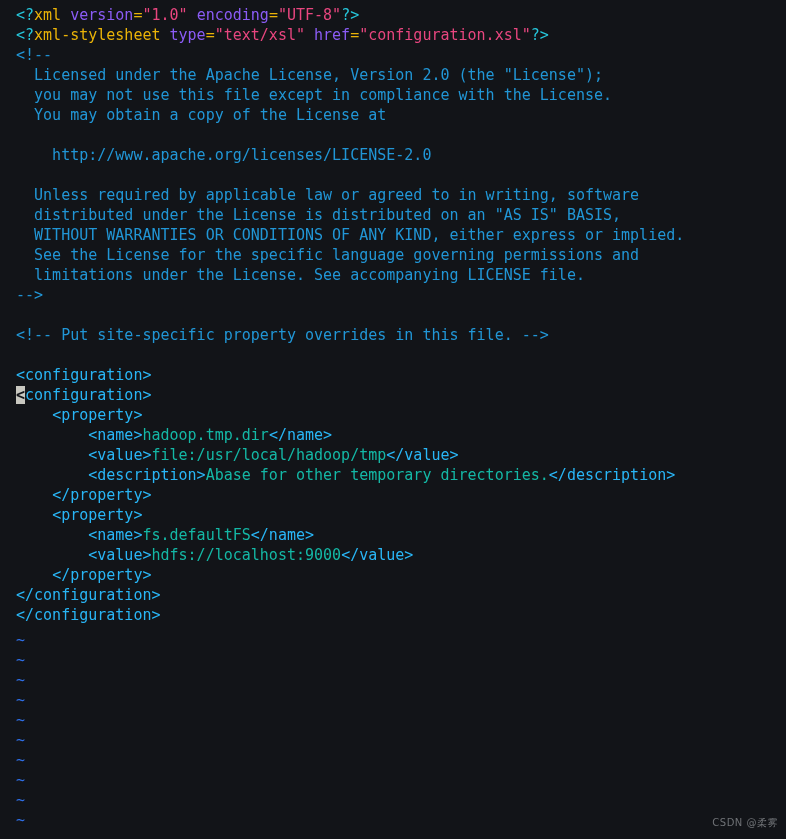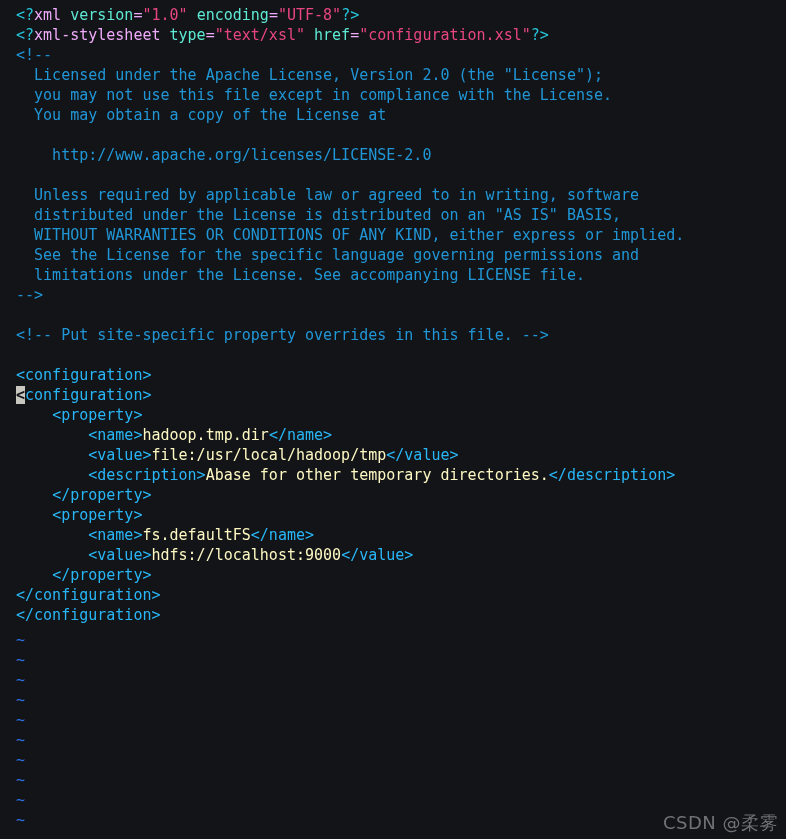--- a/index.html
+++ b/index.html
@@ -29,38 +29,38 @@
     line-height: 20px;
   }
   .ln {
     display: block;
     height: 20px;
     white-space: pre;
   }
   
   .tag      { color: #29b6f6; font-weight: normal; }
   .pi       { color: #26c6da; }
-  .pi-name  { color: #f0abfc; }
-  .attr     { color: #5eead4; }
+  .pi-name  { color: #eab308; }
+  .attr     { color: #8b5cf6; }
   .str      { color: #e8467f; }
   .comment  { color: #2196d6; }
   .comment-d{ color: #1f8fd0; }
-  .text     { color: #fef9c3; }
+  .text     { color: #14b8a6; }
   .tilde    { color: #2f6fe8; }
   .cursor {
     background: #c8c8c0;
     color: #121418;
     font-weight: bold;
   }
   #watermark {
     position: absolute;
     right: 8px;
     bottom: 6px;
     color: #6f7276;
-    font-size: 18px;
+    font-size: 10px;
     font-family: "DejaVu Sans", "Liberation Sans", sans-serif;
     letter-spacing: 0.5px;
   }
 </style>
 </head>
 <body>
 
 <div id="screen">
   <div id="code"><span class="ln"><span class="pi">&lt;?</span><span class="pi-name">xml</span><span class="text"> </span><span class="attr">version</span><span class="pi-name">=</span><span class="str">"1.0"</span><span class="text"> </span><span class="attr">encoding</span><span class="pi-name">=</span><span class="str">"UTF-8"</span><span class="pi">?&gt;</span></span><span class="ln"><span class="pi">&lt;?</span><span class="pi-name">xml-stylesheet</span><span class="text"> </span><span class="attr">type</span><span class="pi-name">=</span><span class="str">"text/xsl"</span><span class="text"> </span><span class="attr">href</span><span class="pi-name">=</span><span class="str">"configuration.xsl"</span><span class="pi">?&gt;</span></span><span class="ln"><span class="comment">&lt;!</span><span class="comment-d">--</span></span><span class="ln"><span class="comment">  Licensed under the Apache License, Version 2.0 (the "License");</span></span><span class="ln"><span class="comment">  you may not use this file except in compliance with the License.</span></span><span class="ln"><span class="comment">  You may obtain a copy of the License at</span></span><span class="ln">&nbsp;</span><span class="ln"><span class="comment">    http://www.apache.org/licenses/LICENSE-2.0</span></span><span class="ln">&nbsp;</span><span class="ln"><span class="comment">  Unless required by applicable law or agreed to in writing, software</span></span><span class="ln"><span class="comment">  distributed under the License is distributed on an "AS IS" BASIS,</span></span><span class="ln"><span class="comment">  WITHOUT WARRANTIES OR CONDITIONS OF ANY KIND, either express or implied.</span></span><span class="ln"><span class="comment">  See the License for the specific language governing permissions and</span></span><span class="ln"><span class="comment">  limitations under the License. See accompanying LICENSE file.</span></span><span class="ln"><span class="comment-d">--</span><span class="comment">&gt;</span></span><span class="ln">&nbsp;</span><span class="ln"><span class="comment">&lt;!-- Put site-specific property overrides in this file. --&gt;</span></span><span class="ln">&nbsp;</span><span class="ln"><span class="tag">&lt;configuration&gt;</span></span><span class="ln"><span class="cursor">&lt;</span><span class="tag">configuration&gt;</span></span><span class="ln"><span class="text">    </span><span class="tag">&lt;property&gt;</span></span><span class="ln"><span class="text">        </span><span class="tag">&lt;name&gt;</span><span class="text">hadoop.tmp.dir</span><span class="tag">&lt;/name&gt;</span></span><span class="ln"><span class="text">        </span><span class="tag">&lt;value&gt;</span><span class="text">file:/usr/local/hadoop/tmp</span><span class="tag">&lt;/value&gt;</span></span><span class="ln"><span class="text">        </span><span class="tag">&lt;description&gt;</span><span class="text">Abase for other temporary directories.</span><span class="tag">&lt;/description&gt;</span></span><span class="ln"><span class="text">    </span><span class="tag">&lt;/property&gt;</span></span><span class="ln"><span class="text">    </span><span class="tag">&lt;property&gt;</span></span><span class="ln"><span class="text">        </span><span class="tag">&lt;name&gt;</span><span class="text">fs.defaultFS</span><span class="tag">&lt;/name&gt;</span></span><span class="ln"><span class="text">        </span><span class="tag">&lt;value&gt;</span><span class="text">hdfs://localhost:9000</span><span class="tag">&lt;/value&gt;</span></span><span class="ln"><span class="text">    </span><span class="tag">&lt;/property&gt;</span></span><span class="ln"><span class="tag">&lt;/configuration&gt;</span></span><span class="ln"><span class="tag">&lt;/configuration&gt;</span></span></div>
   <div id="tildes" style="position: absolute; left: 16px; top: 630px;">

